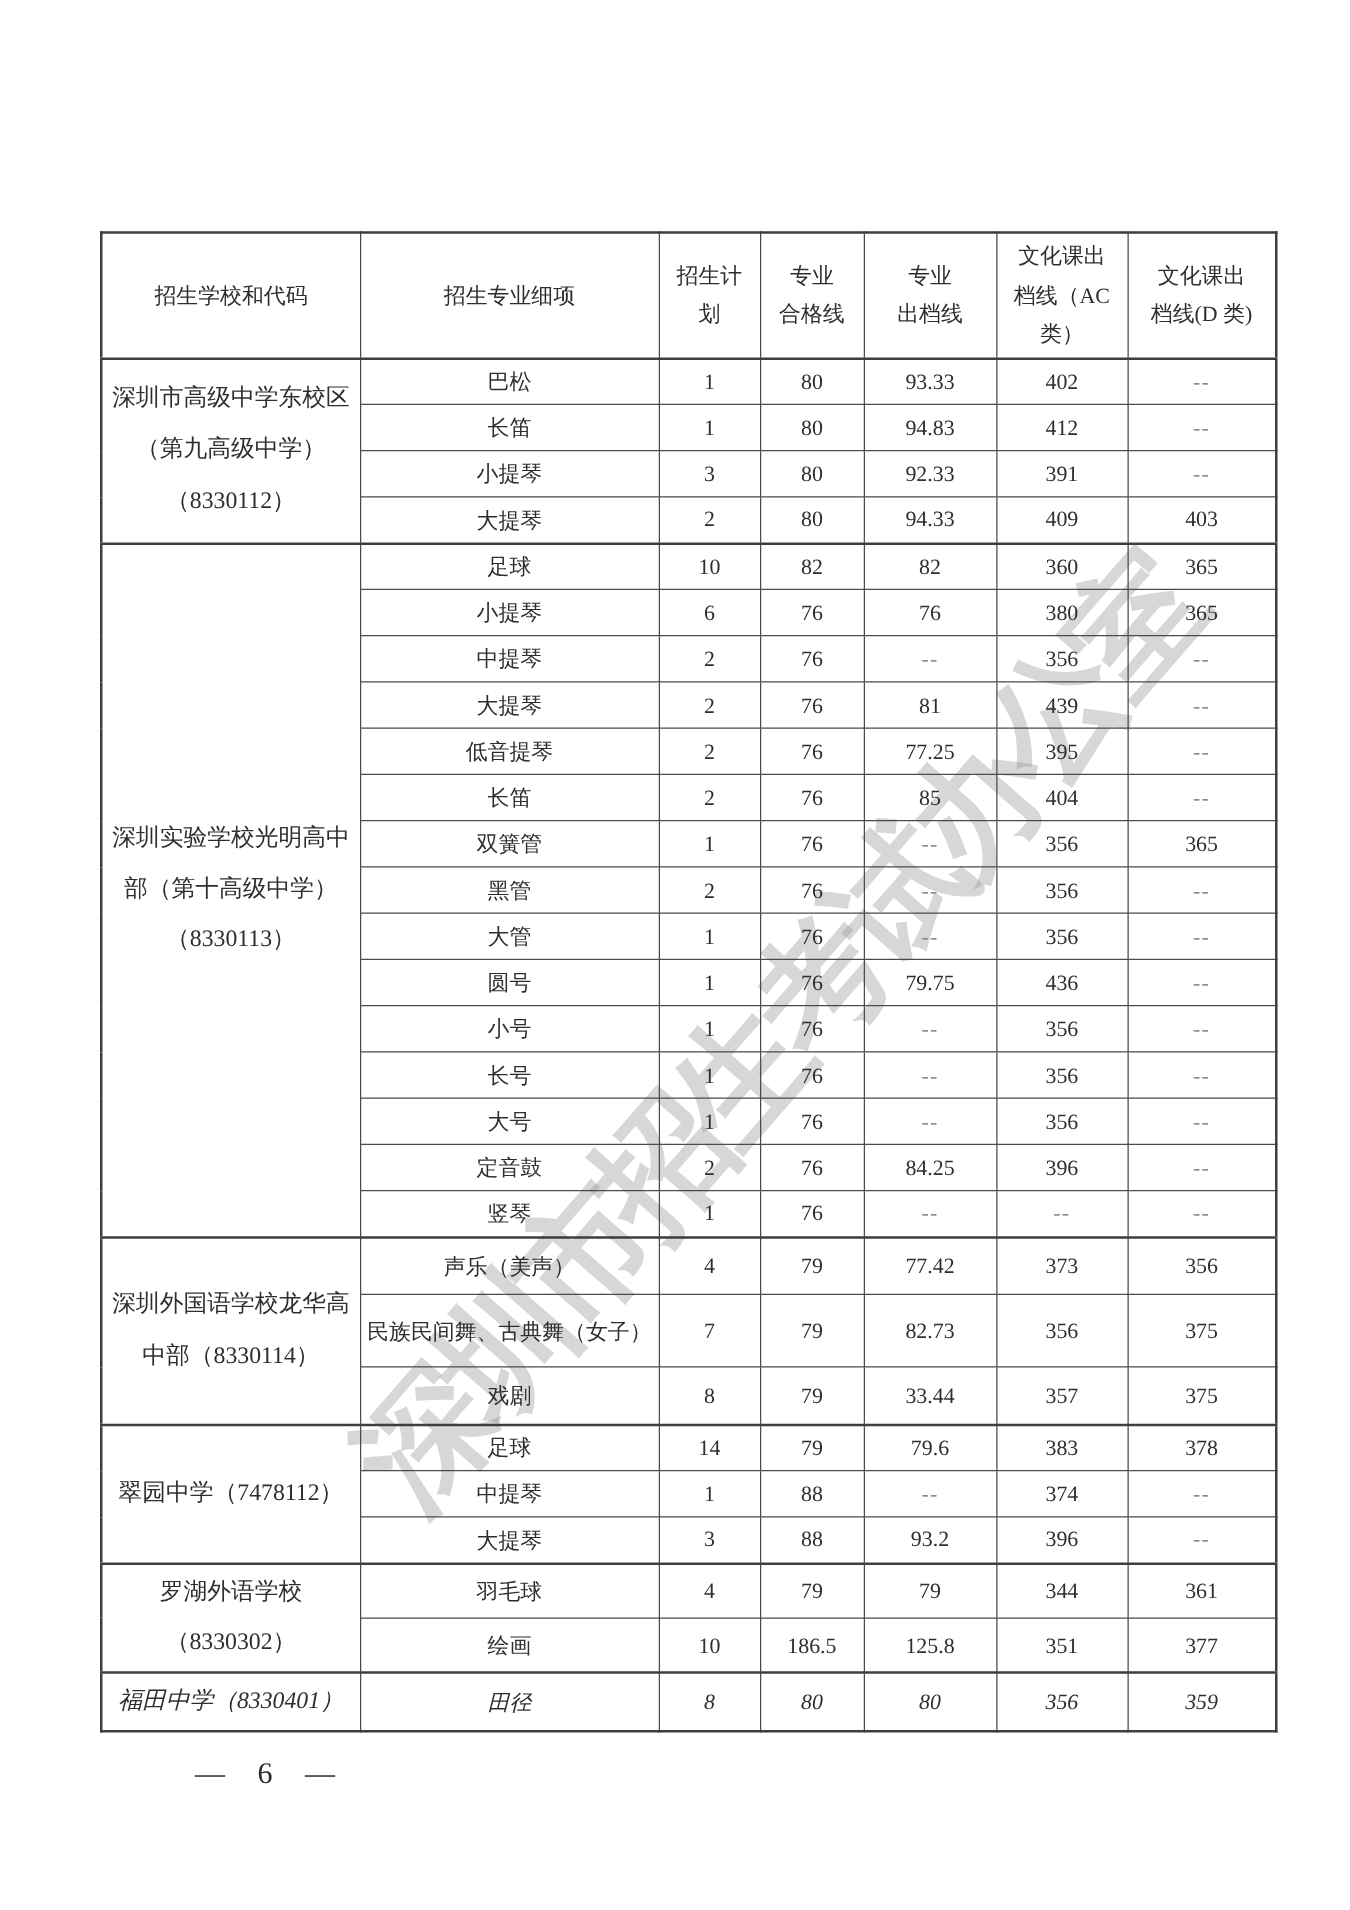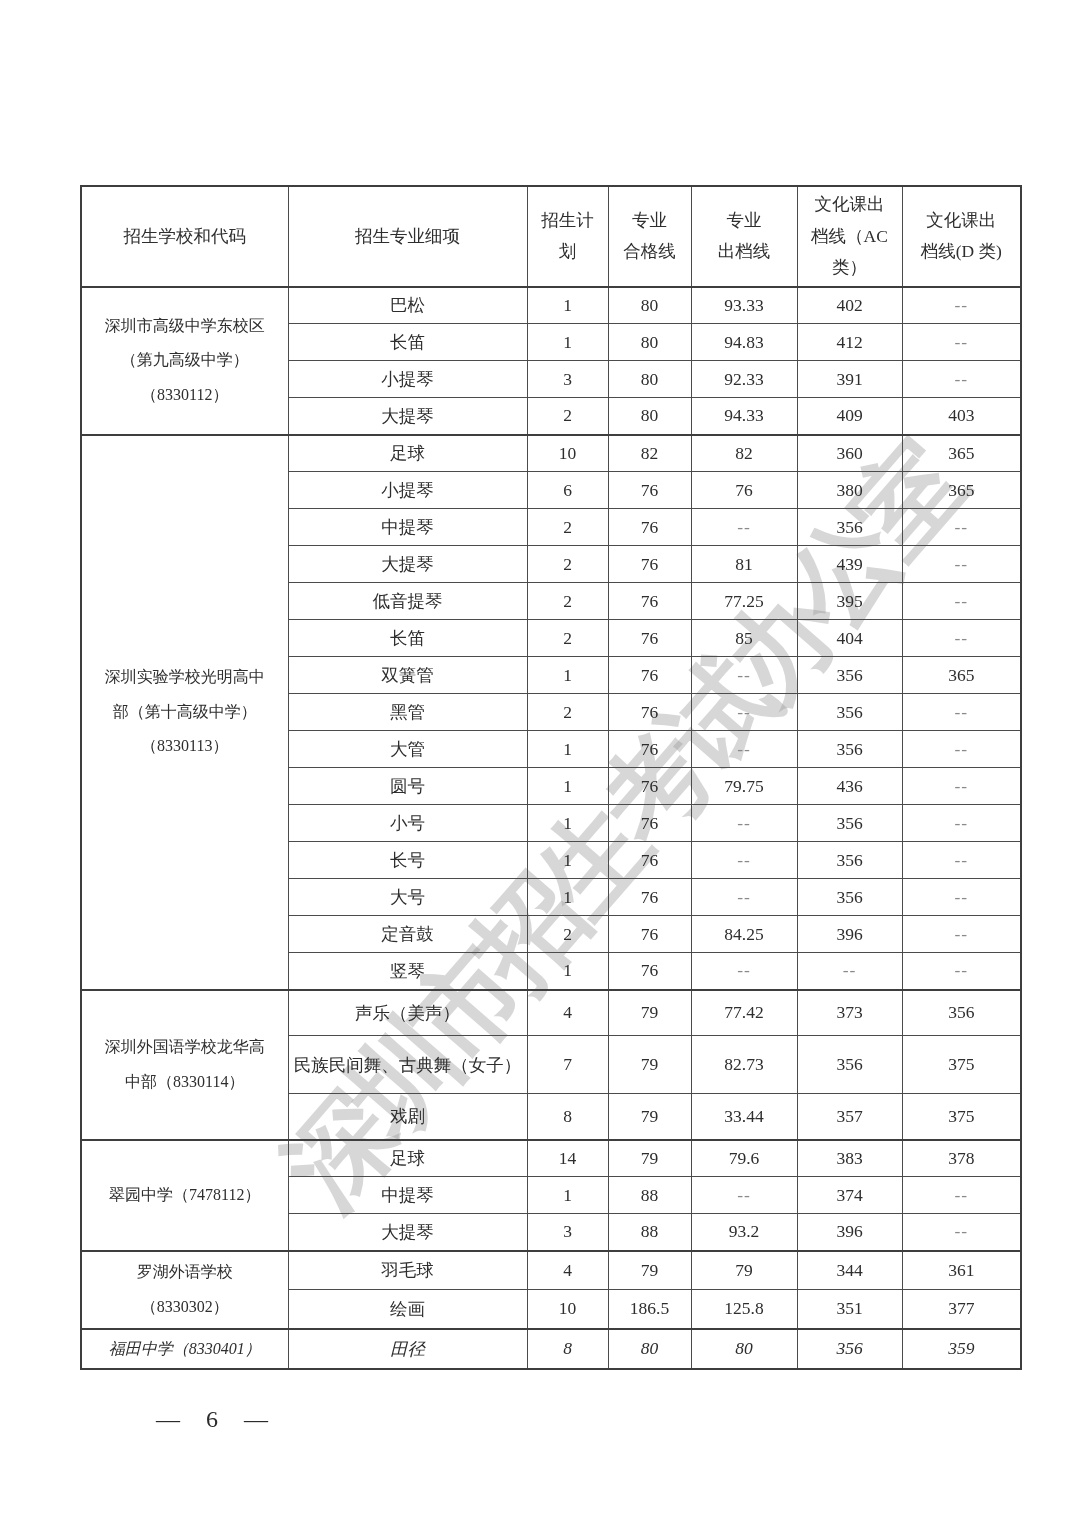--- a/index.html
+++ b/index.html
@@ -53,21 +53,21 @@
     line-height:1.8;
     font-size:17.5px;
   }
   .score-table tbody tr{height:37px;}
   tbody[data-school="8330114"] tr{height:46px;}
   tbody[data-school="8330114"] tr:nth-child(2){height:58px;}
   tbody[data-school="8330302"] tr{height:39px;}
   tbody[data-school="8330401"] tr{height:40px;font-style:italic;}
   td.school{
     line-height:2.15;
-    font-size:16px;
+    font-size:19px;
   }
   td.dash{color:#8a8a8a;letter-spacing:1px;}
   .page-footer{
     position:absolute;
     left:156px;top:1406px;
     z-index:1;
     font-size:24px;
     color:#2b2b2b;
     word-spacing:18px;
     letter-spacing:1px;

